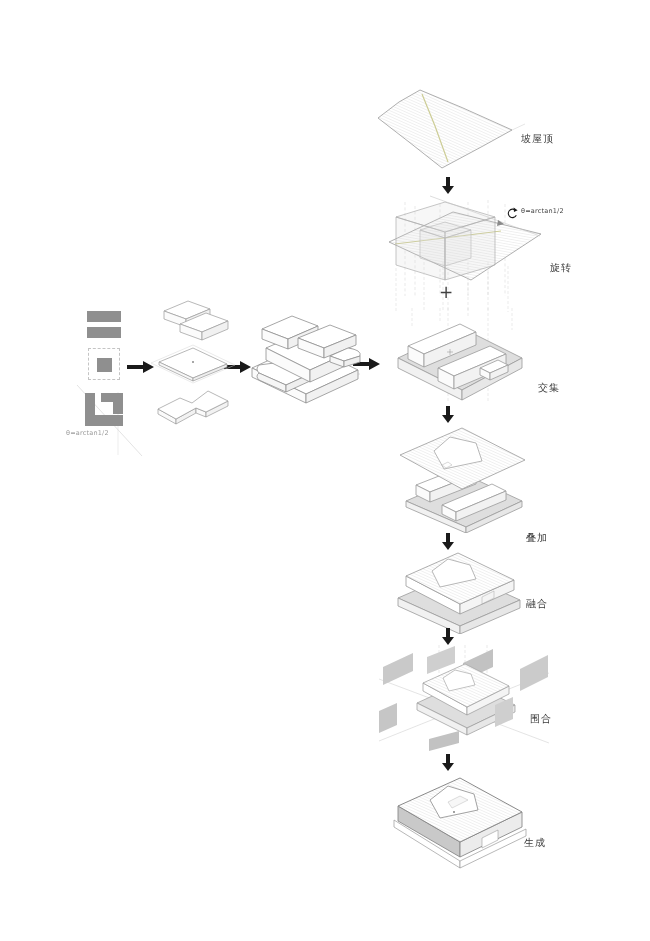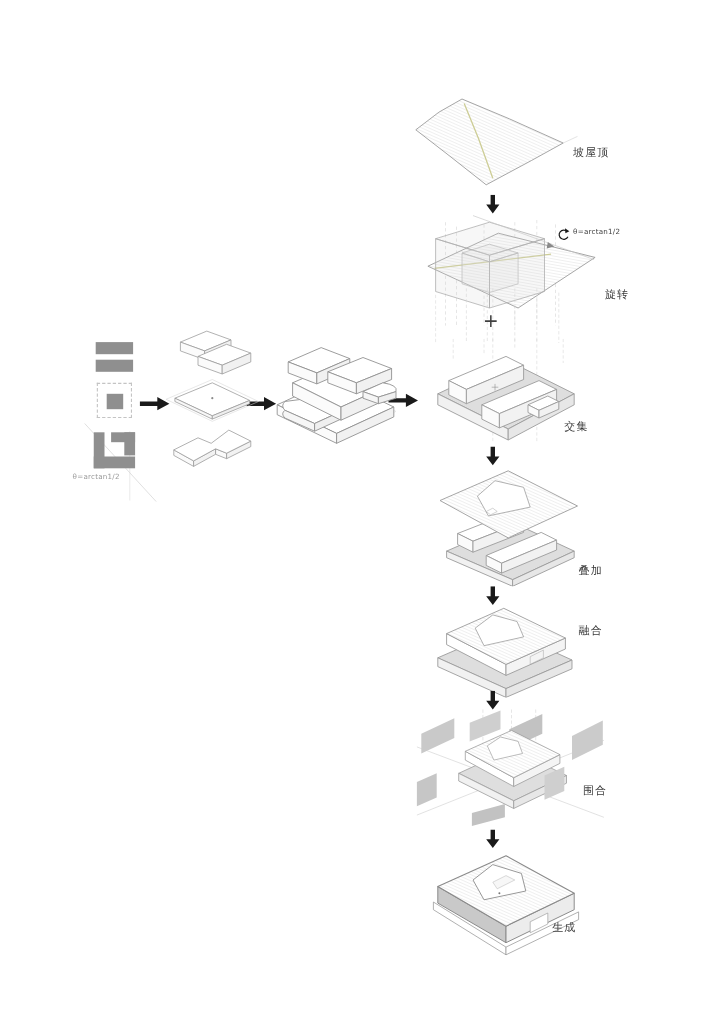--- a/index.html
+++ b/index.html
@@ -200,21 +200,21 @@
     <polygon points="62,68 114,46 114,59 62,81" fill="#f2f2f2"></polygon>
     <polygon points="88,60 106,52 116,57 98,65" fill="#ffffff"></polygon>
     <polygon points="88,60 98,65 98,72 88,67" fill="#fbfbfb"></polygon>
     <polygon points="98,65 116,57 116,64 98,72" fill="#f2f2f2"></polygon>
   </g>
   <g stroke="#8a8a8a" stroke-width="0.5">
     <line x1="55" y1="44" x2="61" y2="44"></line>
     <line x1="58" y1="41" x2="58" y2="47"></line>
   </g>
 </svg>
-<div class="step-label" style="left:513px;top:381px">交集</div>
+<div class="step-label" style="left:538px;top:381px">交集</div>
 
 <svg class="abs" style="left:441px;top:406px" width="14" height="18">
   <polygon points="5,0 9,0 9,9 13,9 7,17 1,9 5,9" fill="#1a1a1a"></polygon>
 </svg>
 
 <svg class="abs" style="left:392px;top:423px" width="140" height="110">
   <g stroke="#9a9a9a" stroke-width="0.8" stroke-linejoin="round">
     <polygon points="14,78 74,52 130,78 74,104" fill="#dedede"></polygon>
     <polygon points="14,78 74,104 74,110 14,84" fill="#f1f1f1"></polygon>
     <polygon points="74,104 130,78 130,84 74,110" fill="#e7e7e7"></polygon>
@@ -222,39 +222,39 @@
     <polygon points="24,62 38,69 38,79 24,72" fill="#fbfbfb"></polygon>
     <polygon points="38,69 84,51 84,61 38,79" fill="#f2f2f2"></polygon>
     <polygon points="50,82 100,61 114,68 64,89" fill="#ffffff"></polygon>
     <polygon points="50,82 64,89 64,98 50,91" fill="#fbfbfb"></polygon>
     <polygon points="64,89 114,68 114,77 64,98" fill="#f2f2f2"></polygon>
   </g>
   <polygon points="8,32 70,5 133,37 70,66" fill="url(#hatchA)" stroke="#9a9a9a" stroke-width="0.8" stroke-linejoin="round"></polygon>
   <polygon points="42,28 58,14 84,20 90,38 52,46" fill="#ffffff" stroke="#9a9a9a" stroke-width="0.7"></polygon>
   <polygon points="50,42 56,39 60,42 54,45" fill="#ffffff" stroke="#b0b0b0" stroke-width="0.5"></polygon>
 </svg>
-<div class="step-label" style="left:526px;top:512px">叠加</div>
+<div class="step-label" style="left:526px;top:531px">叠加</div>
 
 <svg class="abs" style="left:441px;top:533px" width="14" height="18">
   <polygon points="5,0 9,0 9,9 13,9 7,17 1,9 5,9" fill="#1a1a1a"></polygon>
 </svg>
 
 <svg class="abs" style="left:392px;top:546px" width="135" height="88">
   <g stroke="#9a9a9a" stroke-width="0.8" stroke-linejoin="round">
     <polygon points="6,52 66,26 128,54 68,80" fill="#dedede"></polygon>
     <polygon points="6,52 68,80 68,88 6,60" fill="#f1f1f1"></polygon>
     <polygon points="68,80 128,54 128,62 68,88" fill="#e7e7e7"></polygon>
     <polygon points="14,30 68,58 68,68 14,40" fill="#ffffff"></polygon>
     <polygon points="68,58 122,34 122,44 68,68" fill="#f4f4f4"></polygon>
   </g>
   <polygon points="90,51 102,45 102,52 90,58" fill="none" stroke="#ababab" stroke-width="0.5"></polygon>
   <polygon points="14,30 66,7 122,34 68,58" fill="url(#hatchA)" stroke="#9a9a9a" stroke-width="0.8" stroke-linejoin="round"></polygon>
   <polygon points="40,25 56,13 78,19 84,33 48,41" fill="#ffffff" stroke="#9a9a9a" stroke-width="0.7"></polygon>
 </svg>
-<div class="step-label" style="left:526px;top:566px">融合</div>
+<div class="step-label" style="left:526px;top:597px">融合</div>
 
 <svg class="abs" style="left:441px;top:628px" width="14" height="18">
   <polygon points="5,0 9,0 9,9 13,9 7,17 1,9 5,9" fill="#1a1a1a"></polygon>
 </svg>
 
 <svg class="abs" style="left:377px;top:643px" width="175" height="115">
   <g stroke="#c9c9c9" stroke-width="0.5">
     <line x1="2" y1="36" x2="172" y2="100"></line>
     <line x1="2" y1="98" x2="172" y2="30"></line>
   </g>
@@ -294,15 +294,15 @@
   <g stroke="#8a8a8a" stroke-width="0.9" stroke-linejoin="round">
     <polygon points="8,34 70,70 70,85 8,49" fill="#c9c9c9"></polygon>
     <polygon points="70,70 132,40 132,55 70,85" fill="#ececec"></polygon>
   </g>
   <polygon points="92,66 108,58 108,68 92,76" fill="#ffffff" stroke="#9a9a9a" stroke-width="0.6"></polygon>
   <polygon points="8,34 70,6 132,40 70,70" fill="url(#hatchA)" stroke="#8a8a8a" stroke-width="1" stroke-linejoin="round"></polygon>
   <polygon points="40,28 58,14 84,22 88,38 50,46" fill="#ffffff" stroke="#8a8a8a" stroke-width="0.8"></polygon>
   <polygon points="58,30 70,24 78,28 62,36" fill="#f7f7f7" stroke="#bbbbbb" stroke-width="0.5"></polygon>
   <circle cx="64" cy="40" r="0.9" fill="#777777"></circle>
 </svg>
-<div class="step-label" style="left:502px;top:836px">生成</div>
+<div class="step-label" style="left:524px;top:836px">生成</div>
 
 </div>
 
 </body></html>

